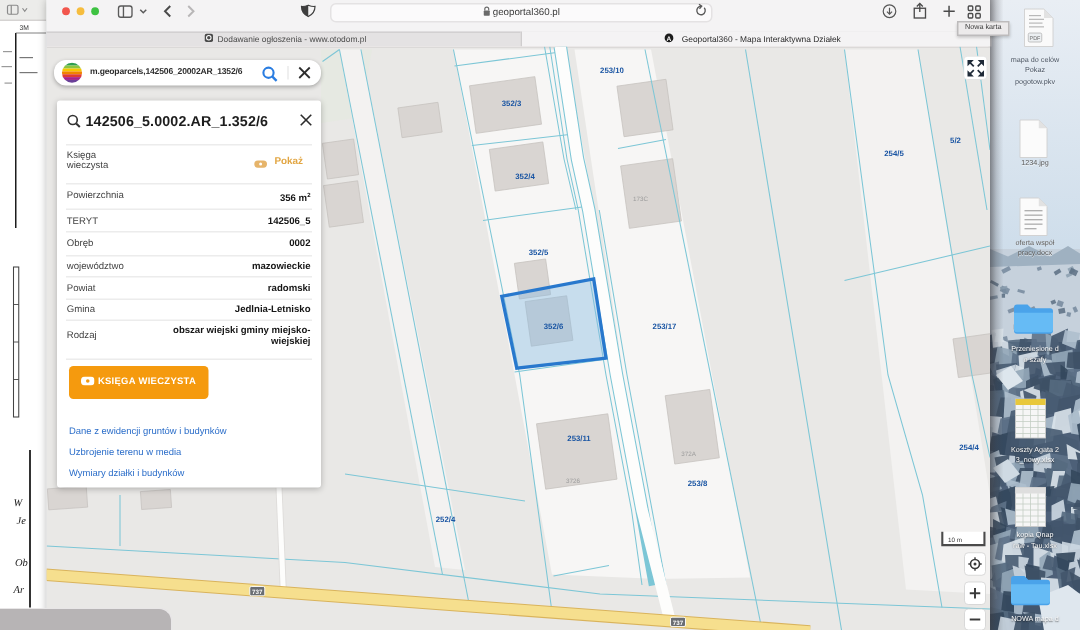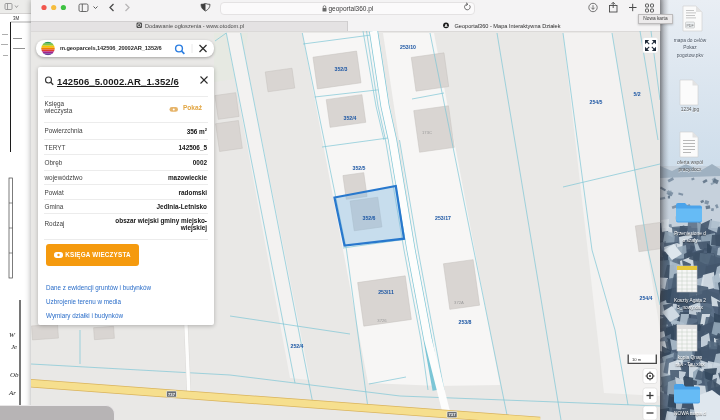--- a/index.html
+++ b/index.html
@@ -16,21 +16,21 @@
   #mapwrap{left:0;top:31px;width:629px;height:389px;background:#e9e8e6;overflow:hidden;}
   #urlbar{left:189px;top:2px;width:253px;height:11px;background:#fbfafb;border:0.5px solid #e4e2e3;border-radius:4px;
           font-size:6.5px;color:#3b3b3b;text-align:center;line-height:11px;}
   
   #searchbar{left:36px;top:40px;width:178px;height:17px;background:#fff;border-radius:8px;
              box-shadow:0 1px 3px rgba(0,0,0,.3);}
   #searchtxt{left:24px;top:0px;height:17px;line-height:17.5px;font-size:5.7px;font-weight:bold;color:#2c2c2c;letter-spacing:-0.1px;}
   
   #panel{left:38px;top:67px;width:176px;height:258px;background:#fff;border-radius:2px;
          box-shadow:0 1px 4px rgba(0,0,0,.25);font-size:6.4px;color:#3d3d3d;}
-  #ptitle{left:19px;top:8.5px;font-size:9.5px;font-weight:bold;color:#1d1d1d;letter-spacing:0.1px;text-decoration:underline;}
+  #ptitle{left:19px;top:8.5px;font-size:9.5px;font-weight:bold;color:#1d1d1d;letter-spacing:0.1px;}
   .sep{left:6px;width:164px;height:1px;background:#ececec;}
   .lbl{left:6.5px;color:#424242;}
   .val{right:7px;font-weight:bold;color:#161616;text-align:right;}
   #btn{left:8px;top:177px;width:93px;height:22px;background:#f59a0e;border-radius:3px;color:#fff;
        font-weight:bold;font-size:6.3px;text-align:center;line-height:22px;letter-spacing:0.2px;}
   .lnk{left:8px;color:#2a6dc9;font-size:6.3px;}
   
   #desktop{left:660px;top:0;width:60px;height:420px;background:linear-gradient(#e6edf5,#cfdeec 40%,#c4d6e6 55%);}
   .dlabel{position:absolute;width:60px;left:-0px;text-align:center;font-size:4.8px;line-height:1.5;color:#fff;
           text-shadow:0 0.5px 1px rgba(0,0,0,.65);white-space:nowrap;}

